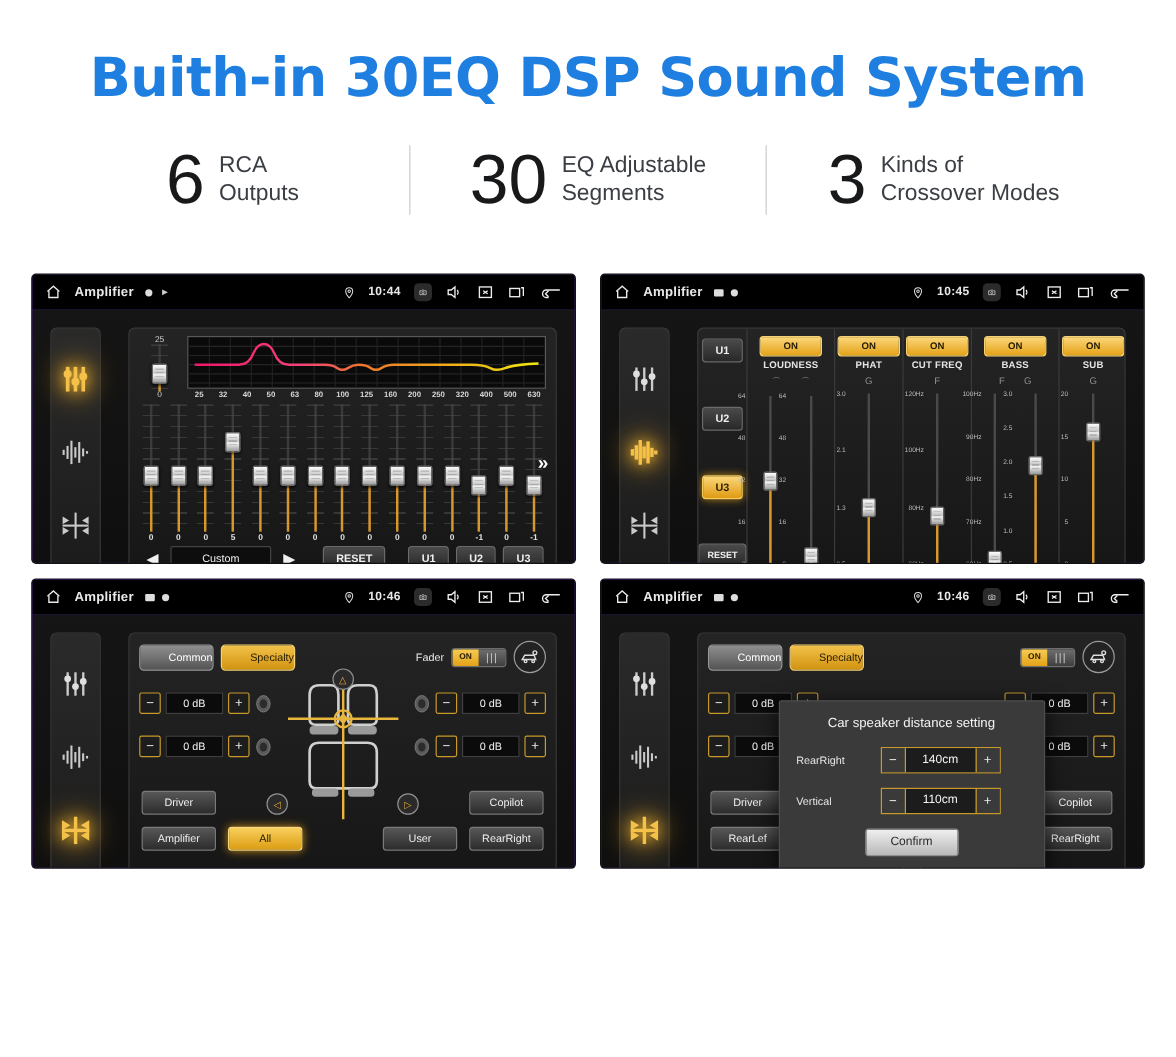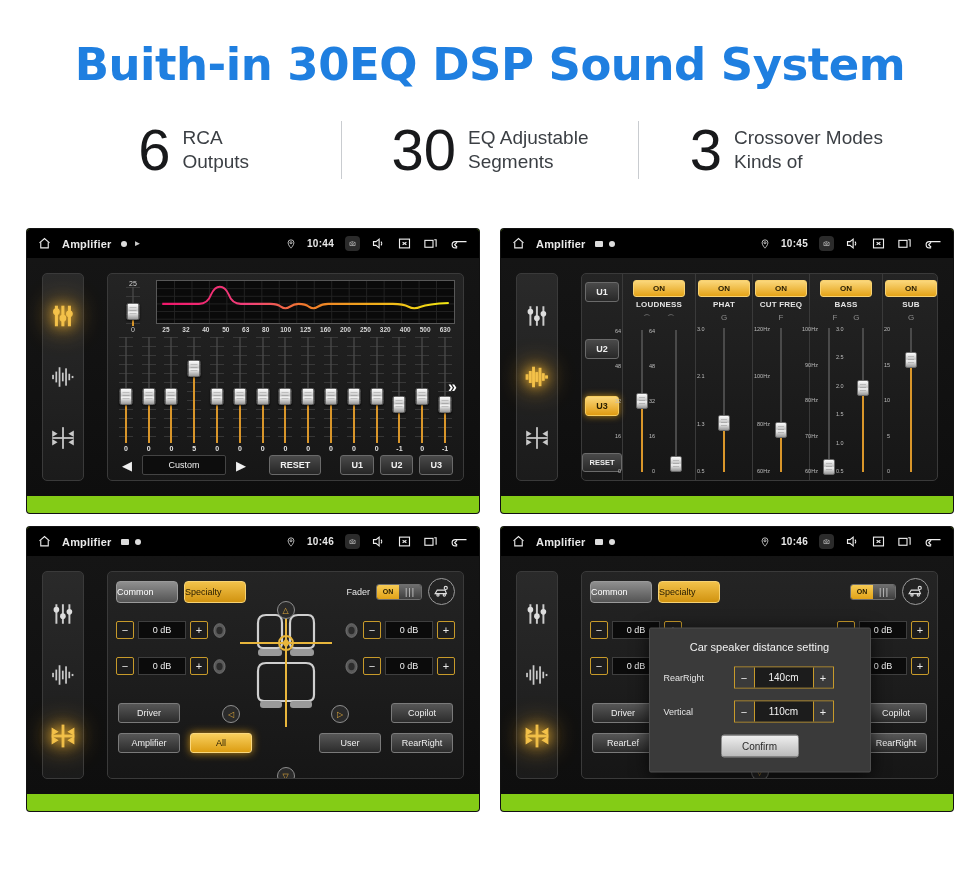--- a/index.html
+++ b/index.html
@@ -56,22 +56,22 @@
 
   
   .grid {
     display: grid;
     grid-template-columns: 452px 452px;
     gap: 14px 22px;
     justify-content: center;
     margin-top: 50px;
   }
   .screen {
-    width: 452px; height: 284px;
-    background: #84cc16;
+    width: 452px; height: 240px;
+    background: #4c1d95;
     border-radius: 3px;
     overflow: hidden;
     position: relative;
     box-shadow: 0 0 0 1px #111;
   }
 
   
   .statusbar {
     height: 29px;
     background: #000;
@@ -228,21 +228,21 @@
   .mini-thumb::after{
     content:""; position:absolute; left:2px; right:2px; top:3px; bottom:3px;
     background: repeating-linear-gradient(180deg, rgba(0,0,0,.16) 0 1px, transparent 1px 3px);
   }
   .sc-labels { position:absolute; top:0; bottom:0; font-size:5.5px; color:#bdbdbd; display:flex; flex-direction:column; justify-content:space-between; padding:2px 0; }
   .sc-labels.l { left:-10px; text-align:right; }
 
   
   .fad-top { display:flex; align-items:center; padding:6px 8px 0 8px; gap:6px; position:relative; }
   .tab-btn {
-    width:62px; padding:5px 0; font-size:9px; text-align:left; border-radius:4px;
+    width:62px; padding:5px 0; font-size:9px; text-align:right; border-radius:4px;
     background:linear-gradient(180deg,#8f8f8f,#545454); color:#fff; border:1px solid #9a9a9a;
   }
   .tab-btn.on {
     background:linear-gradient(180deg,#f2c24a,#d19310); color:#241a00; border-color:#f6d273;
   }
   .fader-lbl { margin-left:auto; font-size:9px; color:#e8e8e8; }
   .tog {
     width:46px; height:16px; display:flex; border-radius:3px; overflow:hidden; border:1px solid #6e6e6e;
   }
   .tog-on { flex:1; background:linear-gradient(180deg,#f7cb55,#e2a317); color:#241a00; font-size:7px; font-weight:bold; display:flex; align-items:center; justify-content:center; }
@@ -328,22 +328,22 @@
     <div class="stat-num">30</div>
     <div class="stat-txt">
       <div>EQ Adjustable</div>
       <div>Segments</div>
     </div>
   </div>
   <div class="stat-div"></div>
   <div class="stat">
     <div class="stat-num">3</div>
     <div class="stat-txt">
+      <div>Kinds of</div>
       <div>Crossover Modes</div>
-      <div>Kinds of</div>
     </div>
   </div>
 </div>
 
 <div class="grid">
 
   <div class="screen">
     <div class="statusbar">
       <div class="sb-left">
         <span class="sb-ic">

